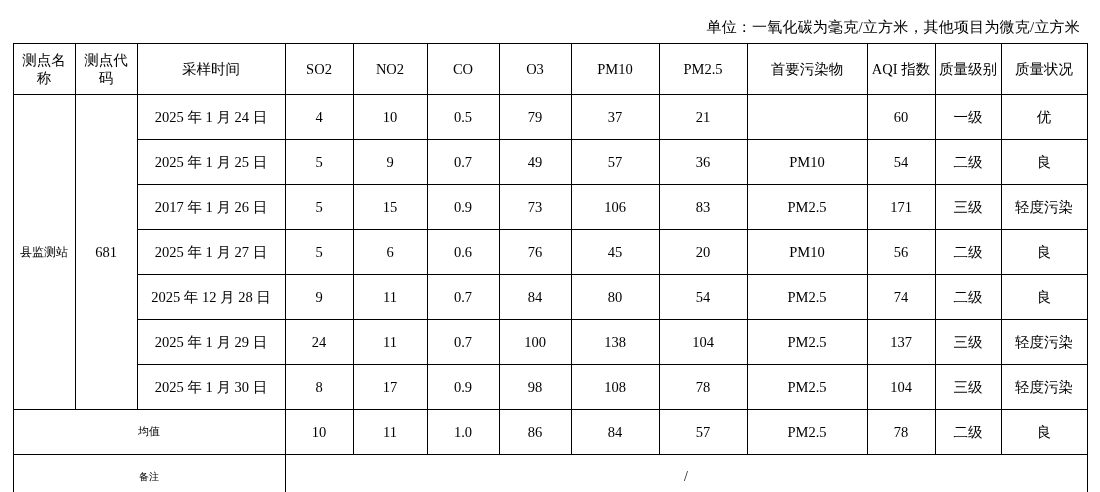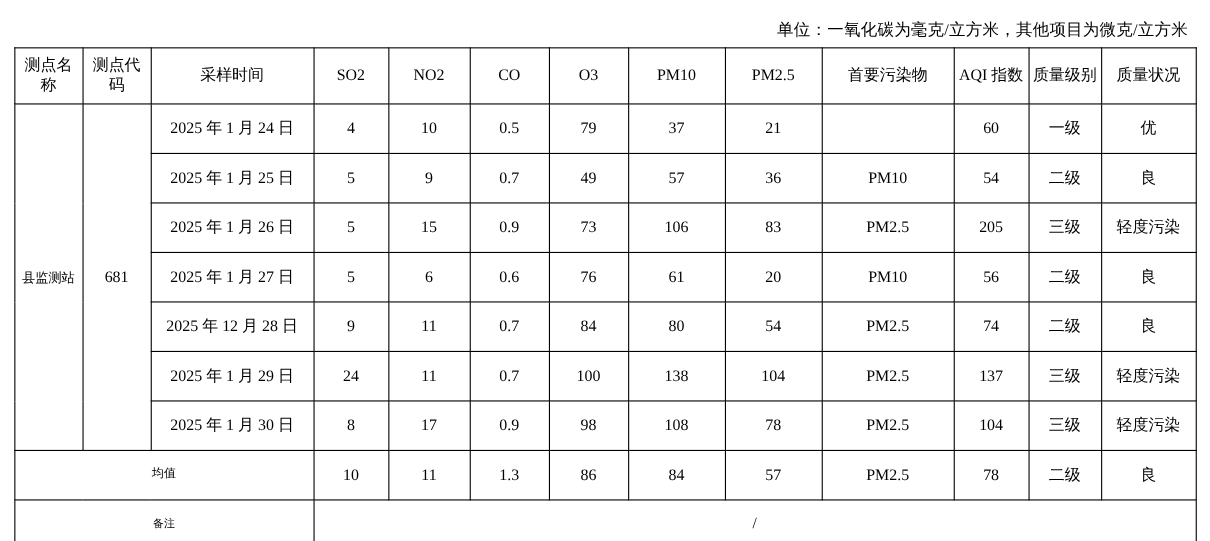--- a/index.html
+++ b/index.html
@@ -150,39 +150,39 @@
         <td>0.7</td>
         <td>49</td>
         <td>57</td>
         <td>36</td>
         <td>PM10</td>
         <td>54</td>
         <td>二级</td>
         <td>良</td>
       </tr>
       <tr>
-        <td>2025 年 1 月 26 日</td>
+        <td>2017 年 1 月 26 日</td>
         <td>5</td>
         <td>15</td>
         <td>0.9</td>
         <td>73</td>
         <td>106</td>
         <td>83</td>
         <td>PM2.5</td>
-        <td>205</td>
+        <td>171</td>
         <td>三级</td>
         <td>轻度污染</td>
       </tr>
       <tr>
         <td>2025 年 1 月 27 日</td>
         <td>5</td>
         <td>6</td>
         <td>0.6</td>
         <td>76</td>
-        <td>61</td>
+        <td>45</td>
         <td>20</td>
         <td>PM10</td>
         <td>56</td>
         <td>二级</td>
         <td>良</td>
       </tr>
       <tr>
         <td>2025 年 12 月 28 日</td>
         <td>9</td>
         <td>11</td>
@@ -218,21 +218,21 @@
         <td>78</td>
         <td>PM2.5</td>
         <td>104</td>
         <td>三级</td>
         <td>轻度污染</td>
       </tr>
       <tr class="row-avg">
         <td class="avg-label" colspan="3">均值</td>
         <td>10</td>
         <td>11</td>
-        <td>1.3</td>
+        <td>1.0</td>
         <td>86</td>
         <td>84</td>
         <td>57</td>
         <td>PM2.5</td>
         <td>78</td>
         <td>二级</td>
         <td>良</td>
       </tr>
       <tr>
         <td class="remark-label" colspan="3">备注</td>

